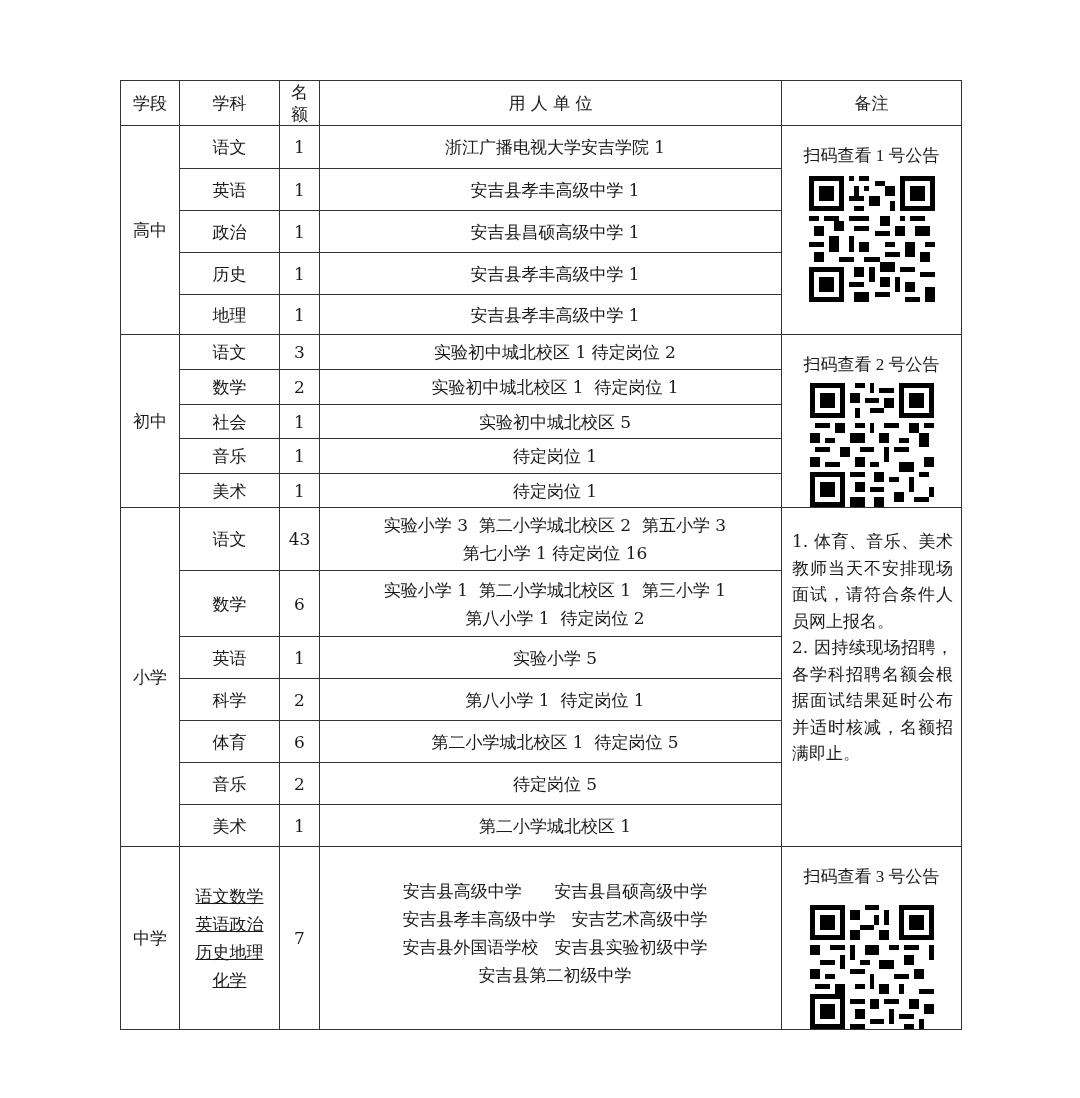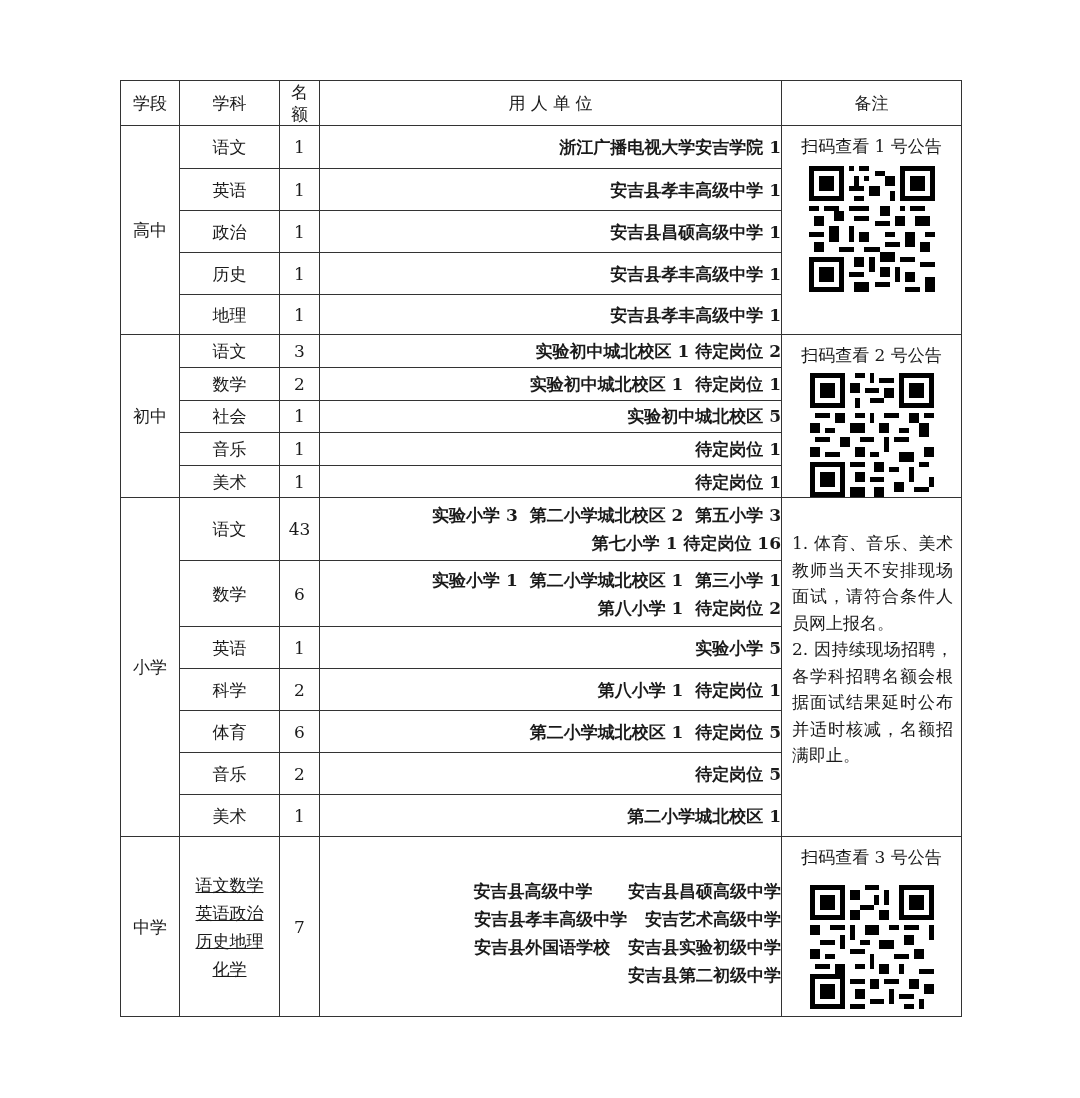--- a/index.html
+++ b/index.html
@@ -2,23 +2,23 @@
 <html><head>
 <meta charset="utf-8">
 <style>
   html, body { margin:0; padding:0; background:#ffffff; }
   body { width:1080px; height:1098px; position:relative; overflow:hidden;
          font-family:"DejaVu Serif","Liberation Serif",serif; color:#1a1a1a; }
   table { position:absolute; left:120px; top:80px; border-collapse:collapse;
           table-layout:fixed; width:841px; }
   td, th { border:1px solid #333; font-weight:normal; font-size:17px; padding:0;
            text-align:center; vertical-align:middle; line-height:28px; }
-  td.unit { text-align:right; padding-left:9px; white-space:pre;font-weight:bold; }
+  td.unit { text-align:center; padding-left:9px; white-space:pre; }
   td.note { vertical-align:top; }
-  .qr-title { font-size:17px; line-height:28px; margin-top:6px; white-space:nowrap; letter-spacing:0px;}
+  .qr-title { font-size:17px; line-height:28px; margin-top:16px; white-space:nowrap; letter-spacing:0px;font-family:Liberation Serif, serif;}
   .qr { display:block; margin:6px auto 0 auto; }
   .notes { text-align:justify; text-align-last:justify; padding:0 8px 0 10px; font-size:17px; line-height:26.5px; }
   .notes div { text-align-last:left; }
   .hdr-quota { line-height:22px; }
   .subj-multi { line-height:28px; }
 </style>
 </head>
 <body>
 
 <table>
@@ -119,21 +119,21 @@
     <td class="unit">待定岗位 1</td>
   </tr>
 
   <tr style="height:63px">
     <td rowspan="7">小学</td>
     <td>语文</td>
     <td>43</td>
     <td class="unit">实验小学 3  第二小学城北校区 2  第五小学 3
 第七小学 1 待定岗位 16</td>
     <td rowspan="7" class="note" style="vertical-align:top;">
-      <div class="notes" style="margin-top:32px;">
+      <div class="notes" style="margin-top:20px;">
         <div>1. 体育、音乐、美术教师当天不安排现场面试，请符合条件人员网上报名。</div>
         <div>2. 因持续现场招聘，各学科招聘名额会根据面试结果延时公布并适时核减，名额招满即止。</div>
       </div>
     </td>
   </tr>
   <tr style="height:66px">
     <td>数学</td>
     <td>6</td>
     <td class="unit">实验小学 1  第二小学城北校区 1  第三小学 1
 第八小学 1  待定岗位 2</td>
@@ -166,21 +166,21 @@
 
   <tr style="height:180px">
     <td>中学</td>
     <td class="subj-multi">
           <div style="white-space:pre;text-decoration:underline;">语文数学
 英语政治
 历史地理
 化学</div>
         </td>
     <td>7</td>
-    <td class="unit" style="vertical-align:top;padding-top:40px;">安吉县高级中学      安吉县昌硕高级中学
+    <td class="unit" style="vertical-align:top;padding-top:30px;">安吉县高级中学      安吉县昌硕高级中学
 安吉县孝丰高级中学   安吉艺术高级中学
 安吉县外国语学校   安吉县实验初级中学
 安吉县第二初级中学</td>
     <td class="note">
       <div class="qr-title">扫码查看 3 号公告</div>
       <svg class="qr" width="124" height="124" viewBox="0 0 25 25" shape-rendering="crispEdges" style="margin-top:14px">
         <rect width="25" height="25" fill="#fff"></rect>
         <g fill="#000">
           <path d="M0 0h7v7H0zM1 1v5h5V1zM2 2h3v3H2z" fill-rule="evenodd"></path>
           <path d="M18 0h7v7h-7zM19 1v5h5V1zM20 2h3v3h-3z" fill-rule="evenodd"></path>

